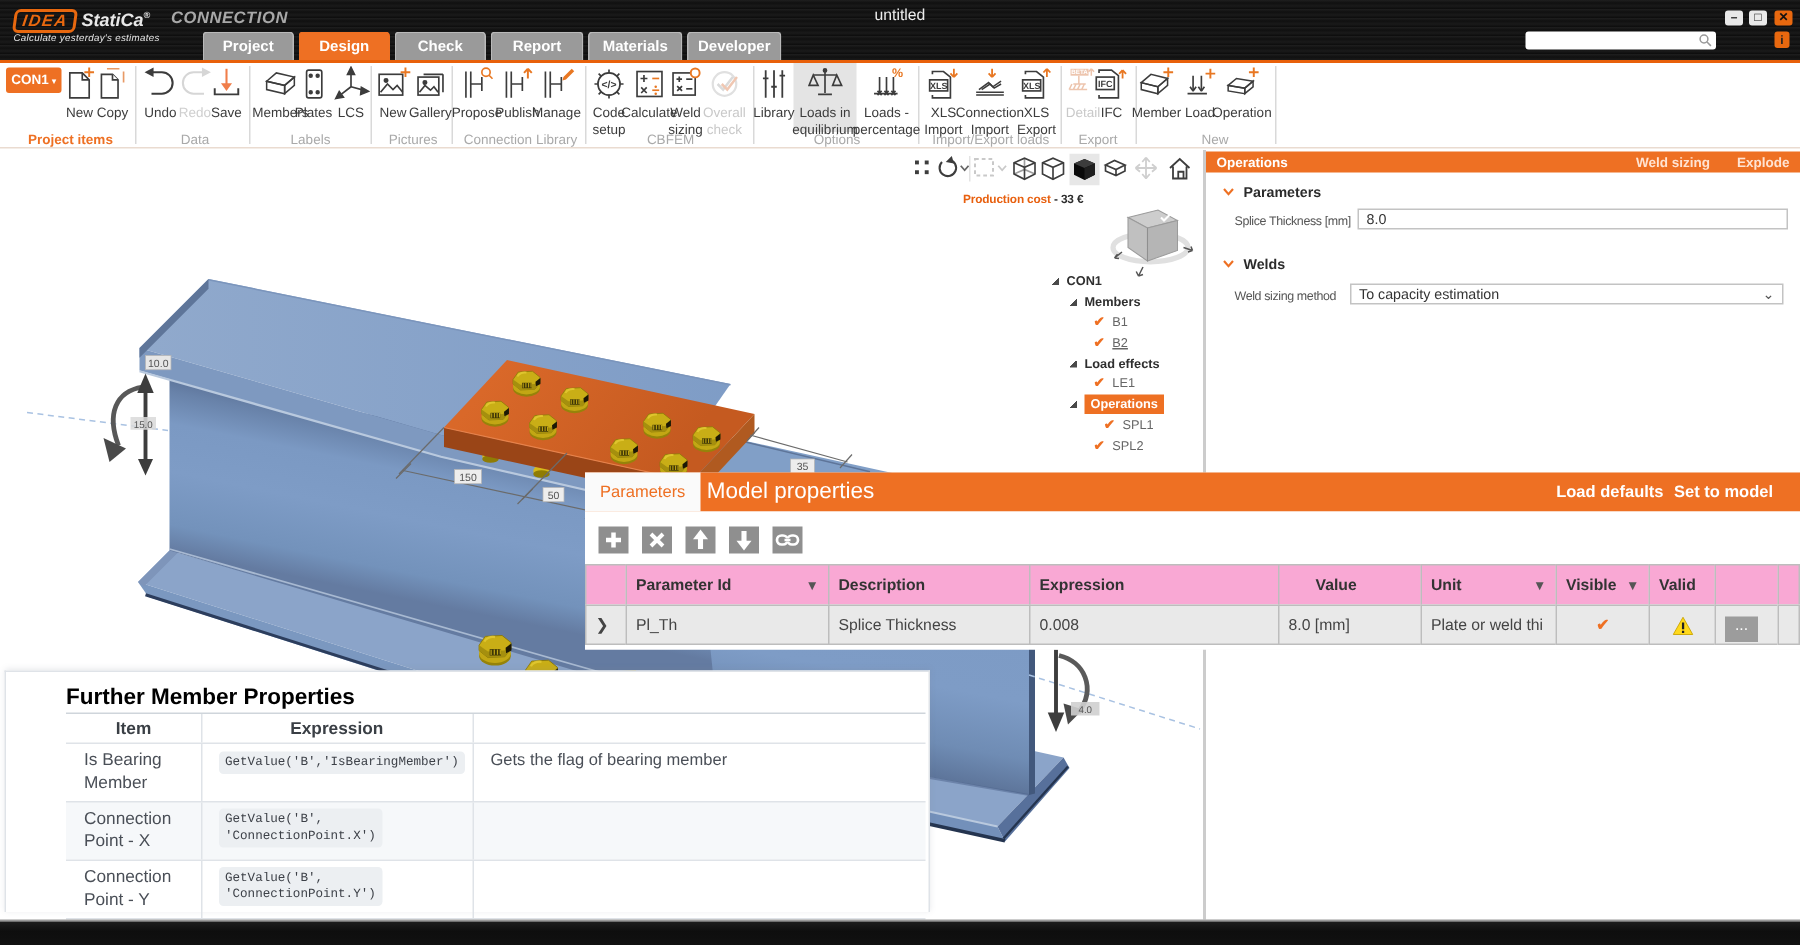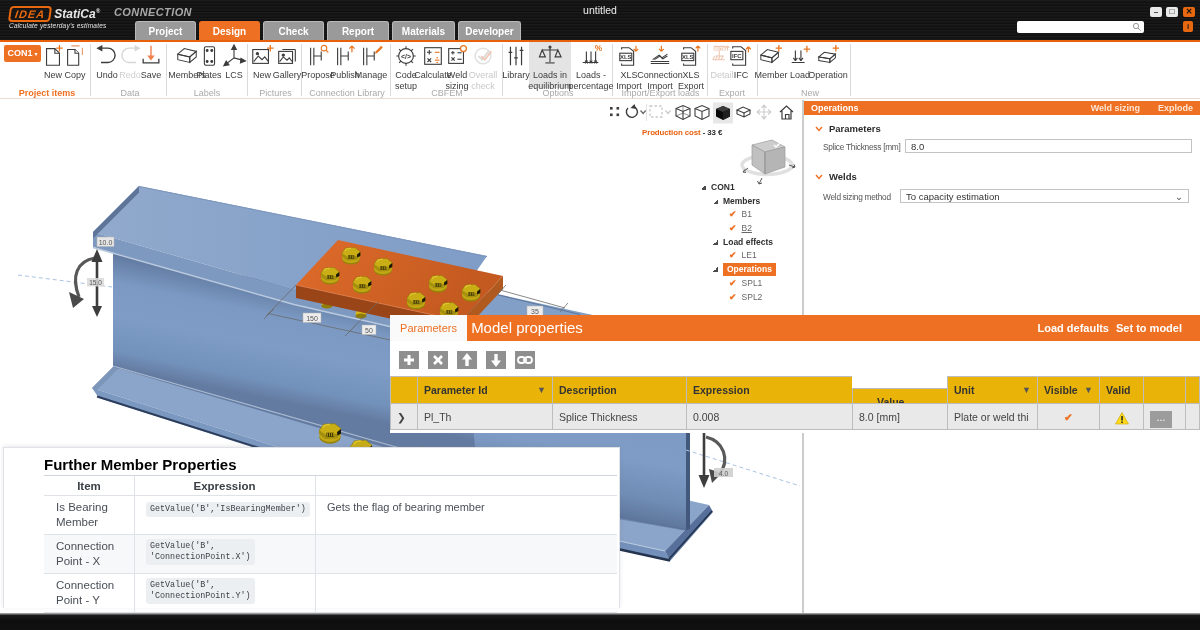--- a/index.html
+++ b/index.html
@@ -68,21 +68,21 @@
 #pwtab2{position:absolute;left:77px;top:0;width:120px;height:26px;color:#fff;font-size:15px;
  text-align:center;line-height:26px;}
 #pwbtns{position:absolute;right:18px;top:0;color:#fff;font-size:11px;font-weight:bold;line-height:26px;}
 #pwbtns span{margin-left:7px;}
 #pwbody{position:absolute;left:0;top:26px;width:810px;height:92px;background:#fff;}
 .toolbtn{position:absolute;top:36px;width:20px;height:18px;background:#8f8f8f;color:#fff;text-align:center;}
 
 #ptable{position:absolute;left:0;top:61px;width:810px;height:55px;font-size:10.5px;color:#333;}
 .pcell{position:absolute;border-left:1px solid #bdbdbd;border-top:1px solid #bdbdbd;overflow:hidden;
  padding:0 6px;line-height:26px;white-space:nowrap;}
-.phead{font-weight:bold;background:#eab308;}
+.phead{font-weight:bold;background:#f9a8d4;}
 .prow{background:#e9e9e9;color:#444;}
 .funnel{float:right;color:#555;font-size:9px;}
 
 #card{position:absolute;left:3px;top:447px;width:617px;height:161px;background:#fff;
  border:1px solid #dfe3e8;border-bottom:none;box-shadow:0 -1px 4px rgba(120,130,145,0.18);}
 #cardtitle{position:absolute;left:40px;top:8px;font-size:15px;font-weight:bold;color:#000000;}
 #ctable{position:absolute;left:40px;top:27px;width:573px;font-size:11.5px;color:#4a4f57;}
 .crow{position:relative;border-top:1px solid #dfe3e8;display:flex;}
 .ccell{padding:4px 10px 4px 12px;line-height:15px;}
 .c1{width:90px;}
@@ -649,21 +649,21 @@
 </svg>
 <div id="prodcost">Production cost <span>- 33 €</span></div>
 <div id="tree">
   <div class="trow"><span class="exp"></span><b>CON1</b></div>
   <div class="trow" style="margin-left:12px;"><span class="exp"></span><b>Members</b></div>
   <div class="trow" style="margin-left:28px;"><span class="chk">✔</span>B1</div>
   <div class="trow" style="margin-left:28px;"><span class="chk">✔</span><span style="text-decoration:underline;">B2</span></div>
   <div class="trow" style="margin-left:12px;"><span class="exp"></span><b>Load effects</b></div>
   <div class="trow" style="margin-left:28px;"><span class="chk">✔</span>LE1</div>
   <div class="trow" style="margin-left:12px;"><span class="exp"></span><span class="opsel">Operations</span></div>
-  <div class="trow" style="margin-left:28px;"><span class="chk">✔</span>SPL1</div>
+  <div class="trow" style="margin-left:28px;text-align:center;"><span class="chk">✔</span>SPL1</div>
   <div class="trow" style="margin-left:28px;"><span class="chk">✔</span>SPL2</div>
 </div>
 
 <div id="rightpanel"></div>
 <div id="ophead">Operations<span class="r">Explode</span><span class="r">Weld sizing</span></div>
 <div class="secthead" style="left:815px;top:123px;"><span class="chev"><svg width="8" height="6" viewBox="0 0 8 6">
         <path d="M1 1 L4 4.5 L7 1" stroke="#ee7023" stroke-width="1.4" fill="none"></path>
       </svg></span>Parameters</div>
 <div class="fldlbl" style="left:823px;top:142px;">Splice Thickness [mm]</div>
 <div class="fld" style="left:905px;top:139px;width:287px;height:14px;">8.0</div>
@@ -700,21 +700,21 @@
         </g>
         <path d="M7 9 h6" stroke="#8f8f8f" stroke-width="2"></path>
         <path d="M8 9 h4" stroke="#fff" stroke-width="1.8"></path>
       </svg></div>
   <div id="ptable">
 
     <div class="pcell phead" style="left:0px;top:0px;width:27px;height:27px;"></div>
     <div class="pcell phead" style="left:27px;top:0px;width:135px;height:27px;">Parameter Id<span class="funnel">▼</span></div>
     <div class="pcell phead" style="left:162px;top:0px;width:134px;height:27px;">Description</div>
     <div class="pcell phead" style="left:296px;top:0px;width:166px;height:27px;">Expression</div>
-    <div class="pcell phead" style="left:462px;top:12px;width:95px;height:27px;padding-left:24px;">Value</div>
+    <div class="pcell phead" style="left:462px;top:0px;width:95px;height:27px;padding-left:24px;">Value</div>
     <div class="pcell phead" style="left:557px;top:0px;width:90px;height:27px;">Unit<span class="funnel">▼</span></div>
     <div class="pcell phead" style="left:647px;top:0px;width:62px;height:27px;">Visible <span class="funnel">▼</span></div>
     <div class="pcell phead" style="left:709px;top:0px;width:44px;height:27px;">Valid</div>
     <div class="pcell phead" style="left:753px;top:0px;width:42px;height:27px;"></div>
     <div class="pcell phead" style="left:795px;top:0px;width:15px;height:27px;border-right:1px solid #bdbdbd;"></div>
 
     <div class="pcell prow" style="left:0px;top:27px;width:27px;height:27px;border-bottom:1px solid #bdbdbd;">❯</div>
     <div class="pcell prow" style="left:27px;top:27px;width:135px;height:27px;border-bottom:1px solid #bdbdbd;">Pl_Th</div>
     <div class="pcell prow" style="left:162px;top:27px;width:134px;height:27px;border-bottom:1px solid #bdbdbd;">Splice Thickness</div>
     <div class="pcell prow" style="left:296px;top:27px;width:166px;height:27px;border-bottom:1px solid #bdbdbd;">0.008</div>

